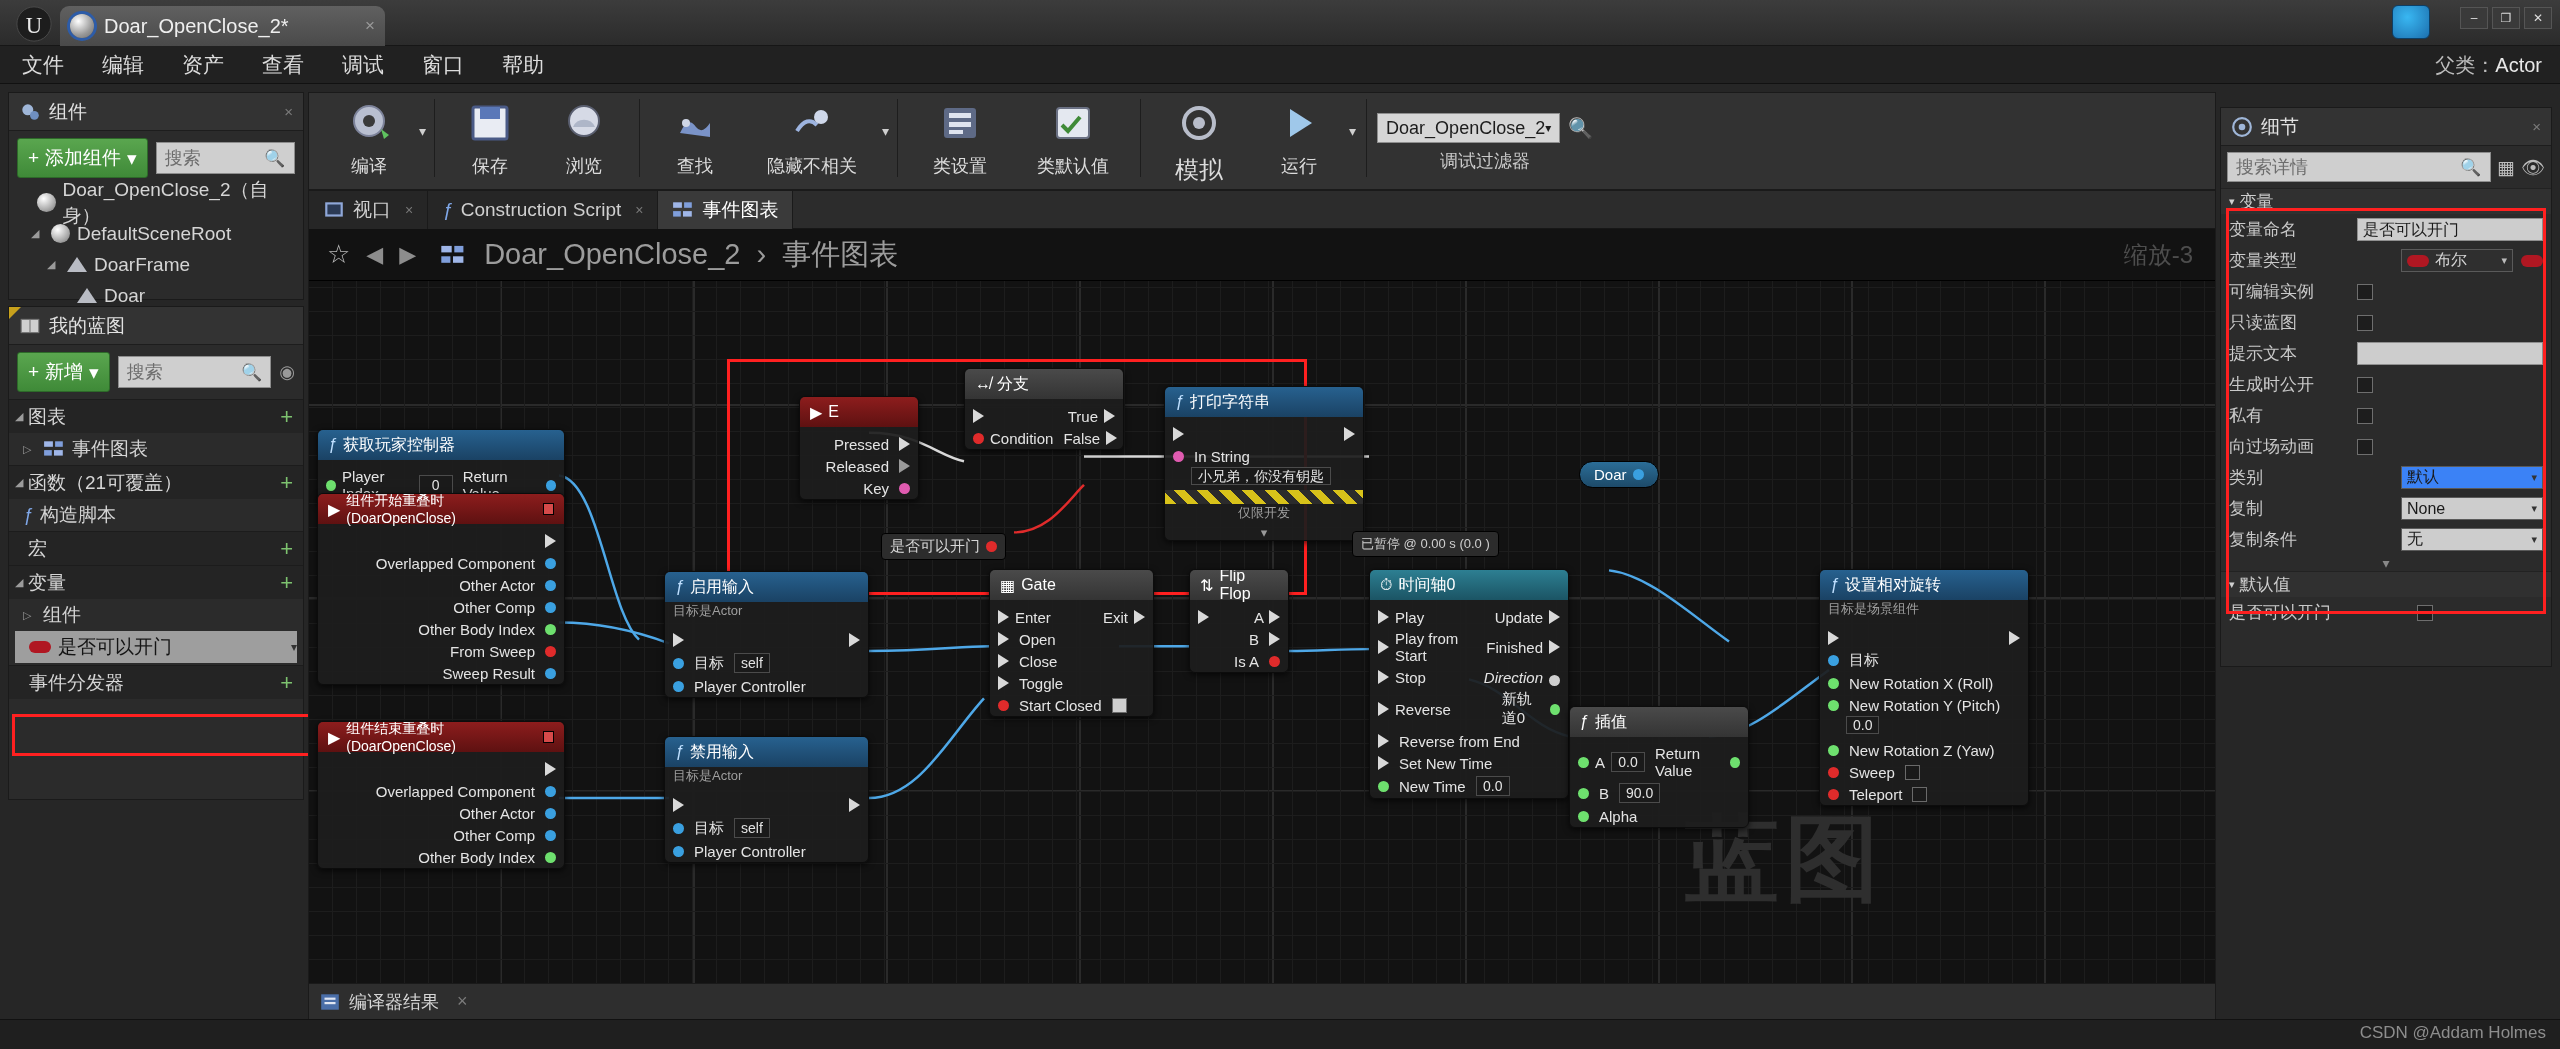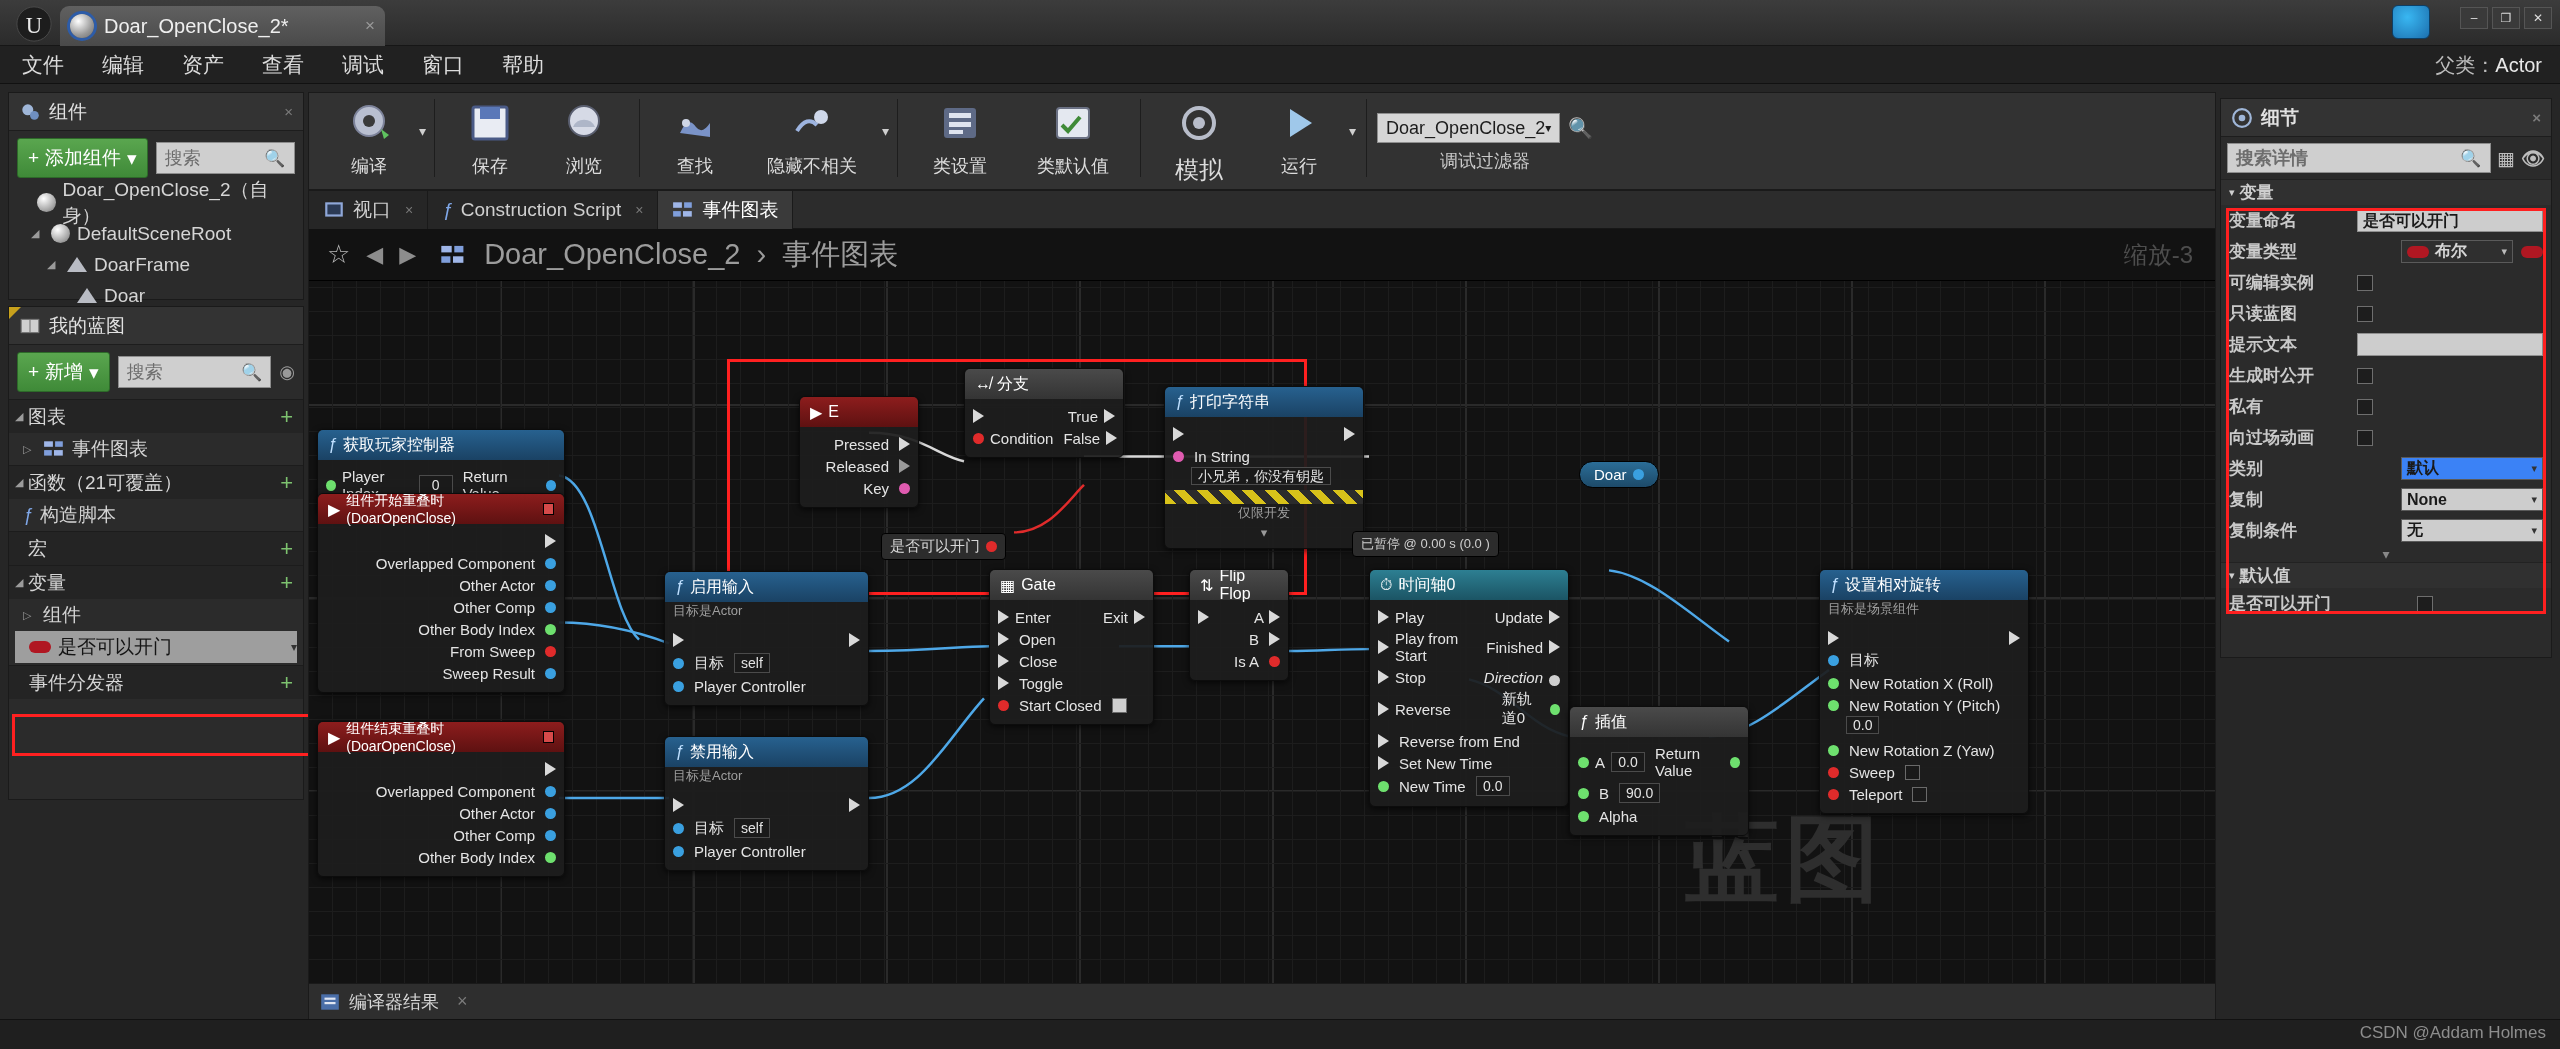--- a/index.html
+++ b/index.html
@@ -108,21 +108,21 @@
   
   .node { position:absolute; border-radius:6px; background:#1d1d1dee;
      border:1px solid #0c0c0c; box-shadow:0 2px 6px #000a; color:#e4e4e4;
      font-size:16px; overflow:hidden; }
   .node-hd { height:30px; display:flex; align-items:center; gap:6px; padding:0 10px;
      font-size:16px; color:#fff; }
   .node-hd.red { background:linear-gradient(#8d1d1d,#5e1111); }
   .node-hd.blue { background:linear-gradient(#27618f,#1a4264); }
   .node-hd.grey { background:linear-gradient(#4a4a4a,#343434); }
   .node-hd.cyan { background:linear-gradient(#2d7f92,#1b5464); }
-  .node-body { padding:6px 0 8px; }
+  .node-body { padding:6px 0 0; }
   .prow { display:flex; align-items:center; justify-content:space-between;
      padding:2px 8px; min-height:22px; font-size:15px; gap:10px;}
   .pin-ex { width:0;height:0;border-left:11px solid #d9d9d9;
      border-top:7px solid transparent;border-bottom:7px solid transparent;}
   .pin-ex.dim { border-left-color:#9a9a9a;}
   .pin-o { width:11px;height:11px;border-radius:50%;border:2px solid #cfcfcf;}
   .pin-o.fill-red{background:#e02b2b;border-color:#e02b2b;}
   .pin-o.fill-blue{background:#3aa0e0;border-color:#3aa0e0;}
   .pin-o.fill-green{background:#6ee06e;border-color:#6ee06e;}
   .pin-o.fill-grey{background:#cfcfcf;}
@@ -132,21 +132,21 @@
      text-align:center;}
   .chk { width:15px;height:15px; background:#1a1a1a; border:1px solid #6a6a6a;}
   .node-sub { font-size:13px; color:#9f9f9f; padding:0 8px 3px; }
   .warnstripe { height:14px; background:repeating-linear-gradient(45deg,
      #d8c21a 0 8px,#2b2b2b 8px 16px); }
   .node-note { position:absolute; background:#2c2c2c; border:1px solid #000;
      border-radius:4px; padding:3px 8px; font-size:15px; display:flex;
      align-items:center; gap:6px;}
 
   
-  #detailsPanel { left:2220px; top:98px; width:332px; height:560px;font-weight:bold; }
+  #detailsPanel { left:2220px; top:107px; width:332px; height:560px; }
   .dp-search { display:flex; align-items:center; gap:6px; padding:6px; }
   .dp-sec { background:#303030; height:26px; display:flex; align-items:center;
      padding-left:8px; font-size:17px; color:#cfcfcf; gap:5px; border-top:1px solid #222;}
   .dp-row { display:flex; align-items:center; height:31px; padding:0 8px; gap:8px;
      font-size:17px; }
   .dp-row .k { width:120px; color:#c9c9c9; flex:none; }
   .dp-field { flex:1; background:#1d1d1d; border:1px solid #5a5a5a; height:23px;
      color:#e6e6e6; font-size:16px; padding:0 5px; line-height:21px; }
   .dp-field.light { background:#cdcdcd; color:#1a1a1a; border-color:#8f8f8f;}
   .dp-combo { flex:1; background:#2f2f2f; border:1px solid #5a5a5a; height:23px;

